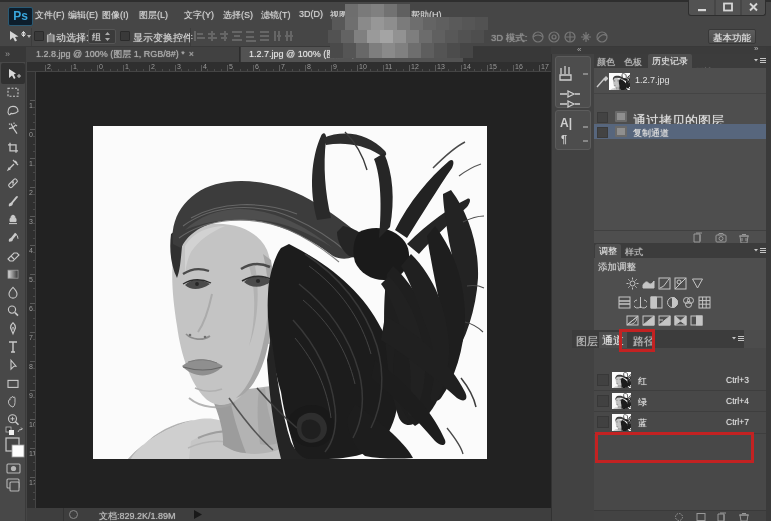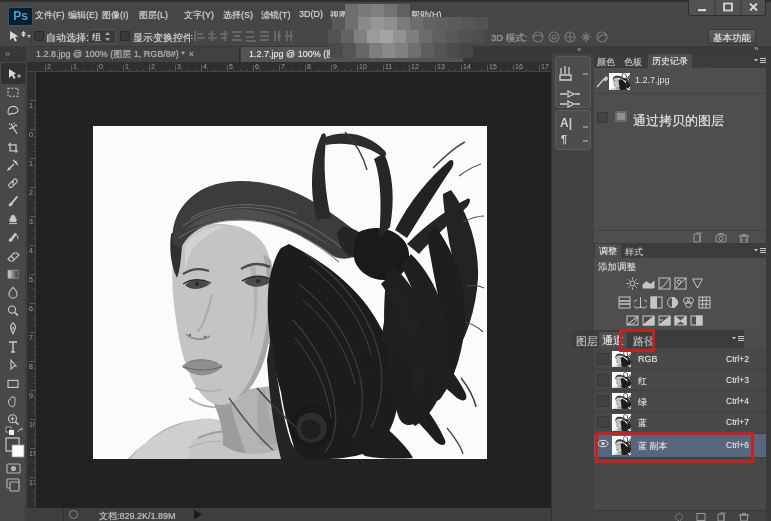--- a/index.html
+++ b/index.html
@@ -544,20 +544,27 @@
     </svg>
     <span class="abs" style="left:41px;top:7px;font-size:9px;color:#e0e0e0">1.2.7.jpg</span>
     <i class="abs" style="left:0;top:25px;width:172px;height:1px;background:#444"></i>
     <div class="abs cjk" style="left:0;top:41px;width:172px;height:15px;font-size:13px;color:#dedede">
       <i class="abs" style="left:3px;top:3px;width:9px;height:9px;background:#434343;border:1px solid #3a3a3a;font-style:normal"></i>
       <i class="abs" style="left:21px;top:2px;width:12px;height:11px;background:#6a6a6a;border-radius:1px;font-style:normal">
         <i class="abs" style="left:2px;top:2px;width:8px;height:7px;background:#8f8f8f;font-style:normal"></i>
       </i>
       <span class="abs" style="left:39px;top:3px">通过拷贝的图层</span>
     </div>
+    <div class="abs cjk" style="left:0;top:56px;width:172px;height:15px;background:#57667d;font-size:9px;color:#dedede">
+      <i class="abs" style="left:3px;top:3px;width:9px;height:9px;background:#434343;border:1px solid #3a3a3a;font-style:normal"></i>
+      <i class="abs" style="left:21px;top:2px;width:12px;height:11px;background:#6a6a6a;border-radius:1px;font-style:normal">
+        <i class="abs" style="left:2px;top:2px;width:8px;height:7px;background:#8f8f8f;font-style:normal"></i>
+      </i>
+      <span class="abs" style="left:39px;top:3px">复制通道</span>
+    </div>
   </div>
 <div class="abs" style="left:594px;top:230px;width:172px;height:13px;background:#4e4e4e;border-top:1px solid #404040;box-sizing:border-box">
     <svg class="abs" style="left:0;top:1px" width="172" height="12" viewBox="0 0 172 12">
       <g stroke="#999" fill="none" stroke-width="1">
         <path d="M100,2 h6 v8 h-6 z M102,1 h6 M106,3 v6"></path>
         <rect x="122" y="3" width="10" height="7" rx="1"></rect>
         <circle cx="127" cy="6.5" r="2"></circle>
         <path d="M124,3 l1,-1.5 h4 l1,1.5"></path>
         <path d="M146,4 h8 l-1,7 h-6 z M145,4 h10 M148,2.5 h4 M148,6 v3 M152,6 v3"></path>
       </g>
@@ -676,28 +683,20 @@
 <div class="abs cjk" style="left:572px;top:330px;width:172px;height:18px;background:#3c3c3c;font-size:11px;color:#b5b5b5">
  <span class="abs" style="left:4px;top:4px">图层</span>
  <span class="abs" style="left:27px;top:2px;width:28px;height:16px;background:#4e4e4e;text-align:center;line-height:16px;color:#e0e0e0">通道</span>
  <span class="abs" style="left:61px;top:4px">路径</span>
  <svg class="abs" style="left:160px;top:5px" width="12" height="8" viewBox="0 0 12 8">
       <path d="M0,2 L4,2 L2,4.5 Z" fill="#c5c5c5"></path>
       <path d="M6,1.5 h6 M6,3.5 h6 M6,5.5 h6" stroke="#c5c5c5" stroke-width="1"></path>
     </svg>
 </div>
 <div class="abs" style="left:594px;top:348px;width:172px;height:162px;background:#484848;overflow:hidden">
-    <div class="abs cjk" style="left:0;top:1px;width:172px;height:20px;border-bottom:1px solid #3e3e3e;font-size:9px;color:#dcdcdc">
-      <i class="abs" style="left:3px;top:4px;width:10px;height:10px;background:#414141;border:1px solid #383838;font-style:normal"></i>
-      <svg class="abs" style="left:18px;top:2px" width="19" height="16" viewBox="15 0 340 333" preserveAspectRatio="none">
-        <use href="#pp"></use>
-      </svg>
-      <span class="abs" style="left:44px;top:5px">RGB</span>
-      <span class="abs" style="left:132px;top:5px;font-size:8.5px">Ctrl+2</span>
-    </div>
     <div class="abs cjk" style="left:0;top:22px;width:172px;height:20px;border-bottom:1px solid #3e3e3e;font-size:9px;color:#dcdcdc">
       <i class="abs" style="left:3px;top:4px;width:10px;height:10px;background:#414141;border:1px solid #383838;font-style:normal"></i>
       <svg class="abs" style="left:18px;top:2px" width="19" height="16" viewBox="15 0 340 333" preserveAspectRatio="none">
         <use href="#pp"></use>
       </svg>
       <span class="abs" style="left:44px;top:5px">红</span>
       <span class="abs" style="left:132px;top:5px;font-size:8.5px">Ctrl+3</span>
     </div>
     <div class="abs cjk" style="left:0;top:43px;width:172px;height:20px;border-bottom:1px solid #3e3e3e;font-size:9px;color:#dcdcdc">
       <i class="abs" style="left:3px;top:4px;width:10px;height:10px;background:#414141;border:1px solid #383838;font-style:normal"></i>
@@ -707,31 +706,20 @@
       <span class="abs" style="left:44px;top:5px">绿</span>
       <span class="abs" style="left:132px;top:5px;font-size:8.5px">Ctrl+4</span>
     </div>
     <div class="abs cjk" style="left:0;top:64px;width:172px;height:21px;border-bottom:1px solid #3e3e3e;font-size:9px;color:#dcdcdc">
       <i class="abs" style="left:3px;top:4px;width:10px;height:10px;background:#414141;border:1px solid #383838;font-style:normal"></i>
       <svg class="abs" style="left:18px;top:2px" width="19" height="17" viewBox="15 0 340 333" preserveAspectRatio="none">
         <use href="#pp"></use>
       </svg>
       <span class="abs" style="left:44px;top:5px">蓝</span>
       <span class="abs" style="left:132px;top:5px;font-size:8.5px">Ctrl+7</span>
-    </div>
-    <div class="abs cjk" style="left:0;top:86px;width:172px;height:23px;background:#57667d;border-bottom:1px solid #3e3e3e;font-size:9px;color:#dcdcdc">
-      <svg class="abs" style="left:3px;top:5px" width="12" height="9" viewBox="0 0 12 9">
-        <ellipse cx="6" cy="4.5" rx="5" ry="3.2" fill="none" stroke="#ddd" stroke-width="1"></ellipse>
-        <circle cx="6" cy="4.5" r="1.6" fill="#ddd"></circle>
-      </svg>
-      <svg class="abs" style="left:18px;top:2px" width="19" height="19" viewBox="15 0 340 333" preserveAspectRatio="none">
-        <use href="#pp"></use>
-      </svg>
-      <span class="abs" style="left:44px;top:6px">蓝 副本</span>
-      <span class="abs" style="left:132px;top:6px;font-size:8.5px">Ctrl+6</span>
     </div>
   </div>
 <div class="abs" style="left:594px;top:510px;width:172px;height:11px;background:#434343;border-top:1px solid #3a3a3a;box-sizing:border-box">
     <svg class="abs" style="left:0;top:1px" width="172" height="10" viewBox="0 0 172 10">
       <g stroke="#999" fill="none" stroke-width="1">
         <circle cx="85" cy="5" r="3.5" stroke-dasharray="1.5 1.2"></circle>
         <rect x="103" y="1.5" width="8" height="7"></rect>
         <path d="M124,2 h6 v7 h-6 z M126,1 h6 M130,2.5 v6"></path>
         <path d="M146,3 h8 l-1,6 h-6 z M145,3 h10 M148,1.5 h4"></path>
       </g>

